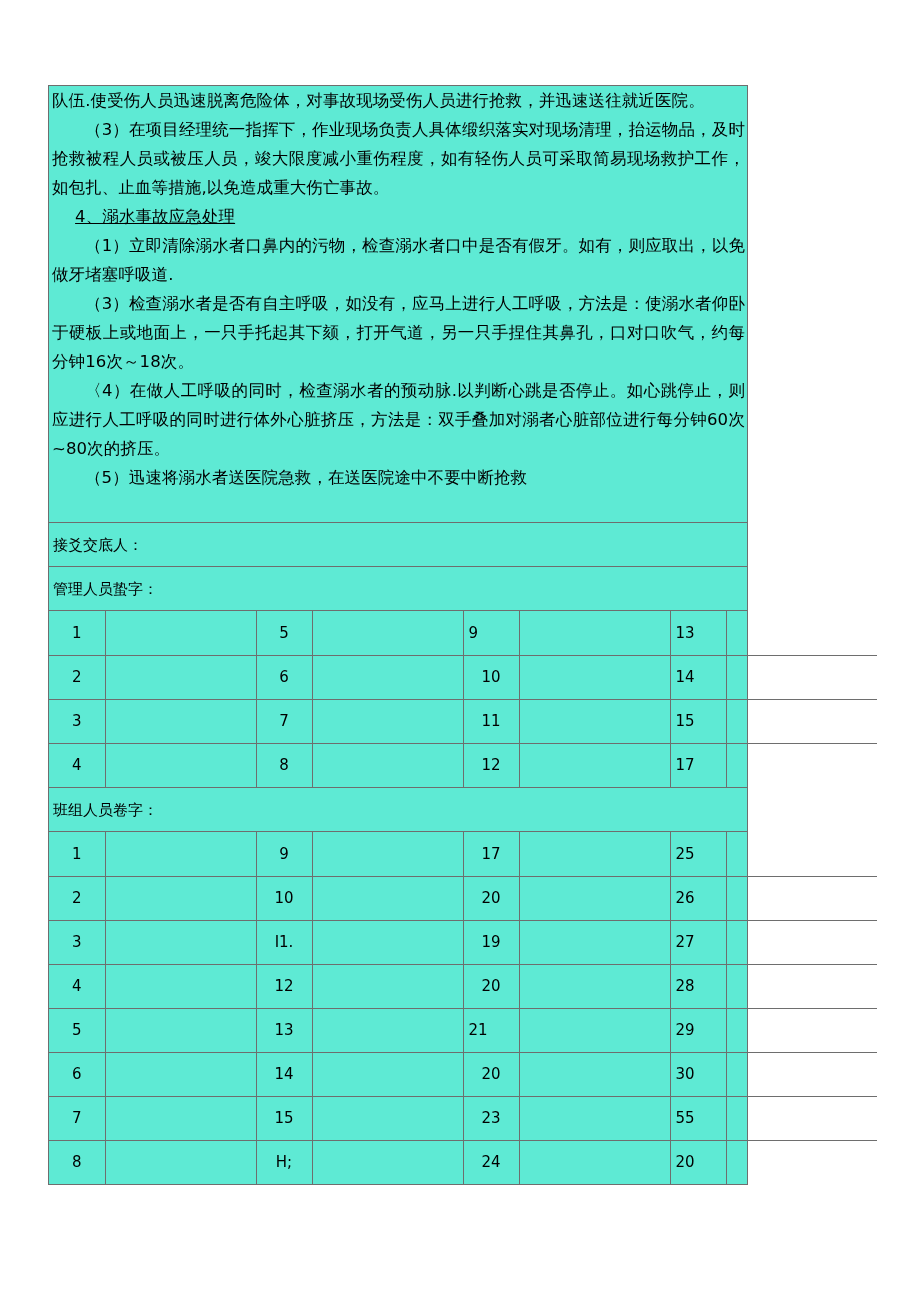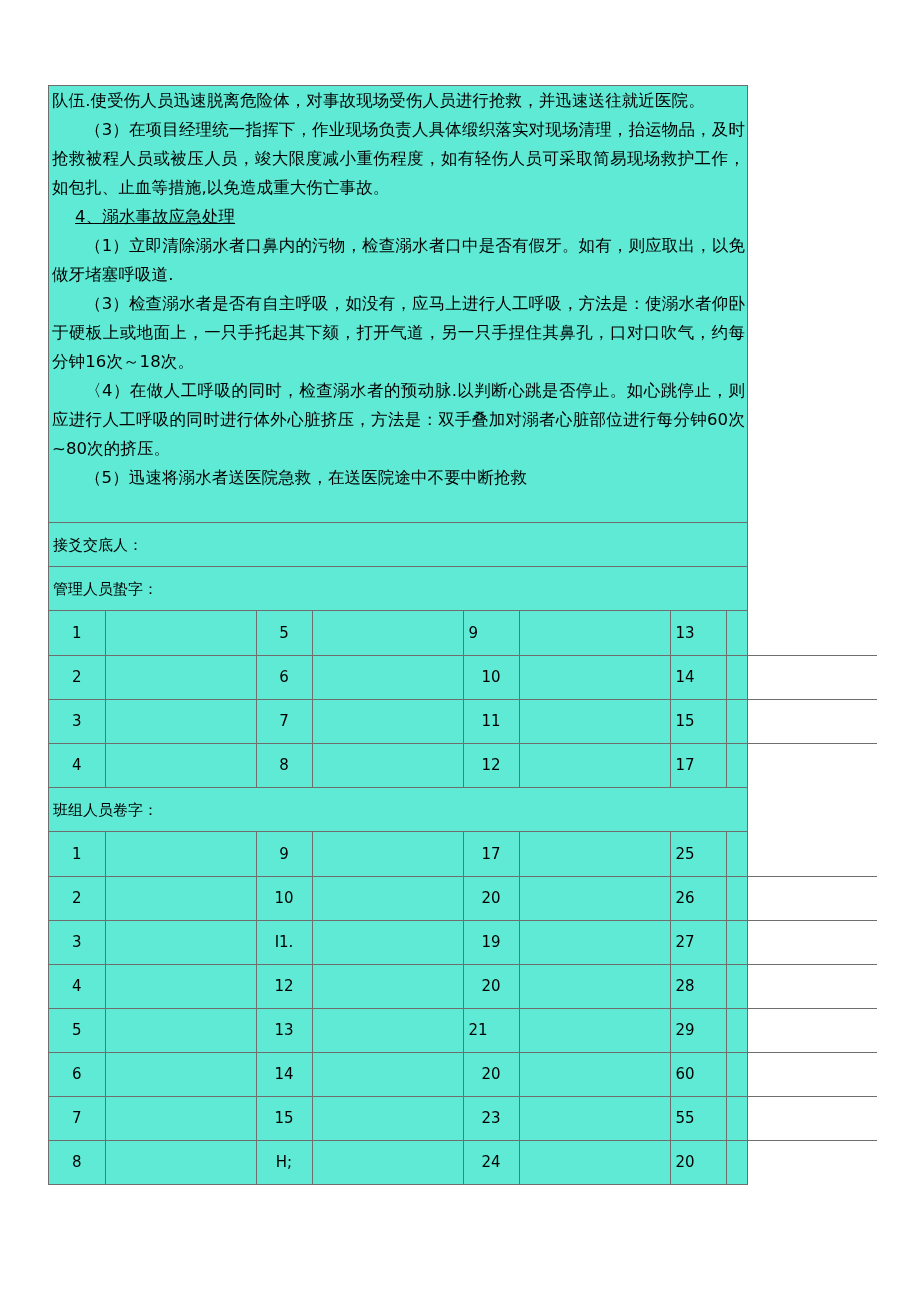--- a/index.html
+++ b/index.html
@@ -231,21 +231,21 @@
             <td class="num leftal">29</td>
             <td class="blank"></td>
           </tr>
           <tr>
             <td class="num">6</td>
             <td class="blank"></td>
             <td class="num">14</td>
             <td class="blank"></td>
             <td class="num">20</td>
             <td class="blank"></td>
-            <td class="num leftal">60</td>
+            <td class="num leftal">30</td>
             <td class="blank"></td>
           </tr>
           <tr>
             <td class="num">7</td>
             <td class="blank"></td>
             <td class="num">15</td>
             <td class="blank"></td>
             <td class="num">23</td>
             <td class="blank"></td>
             <td class="num leftal">55</td>

